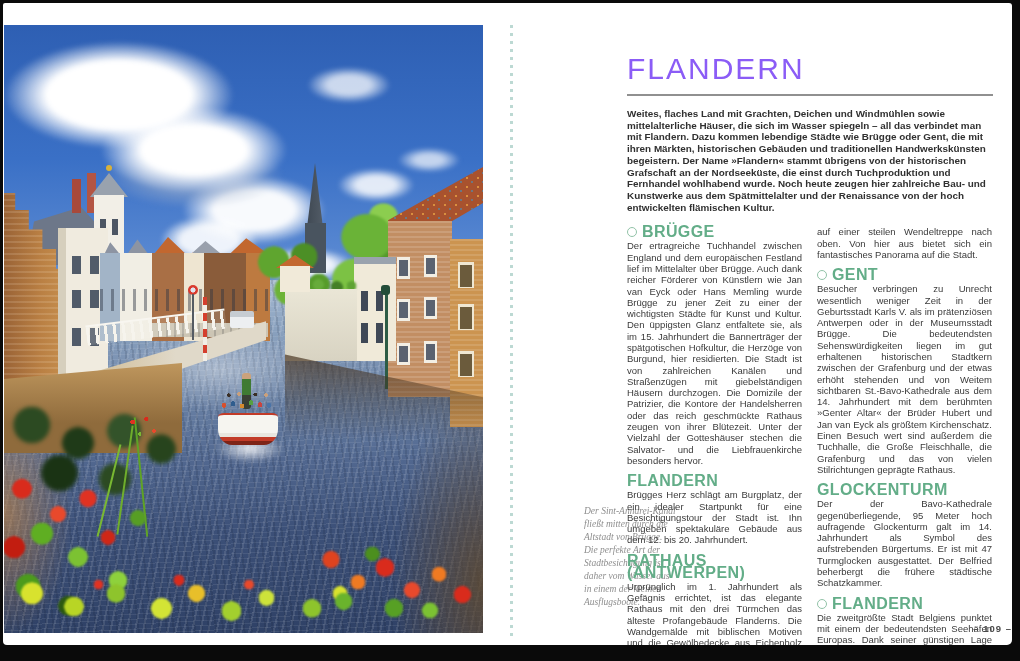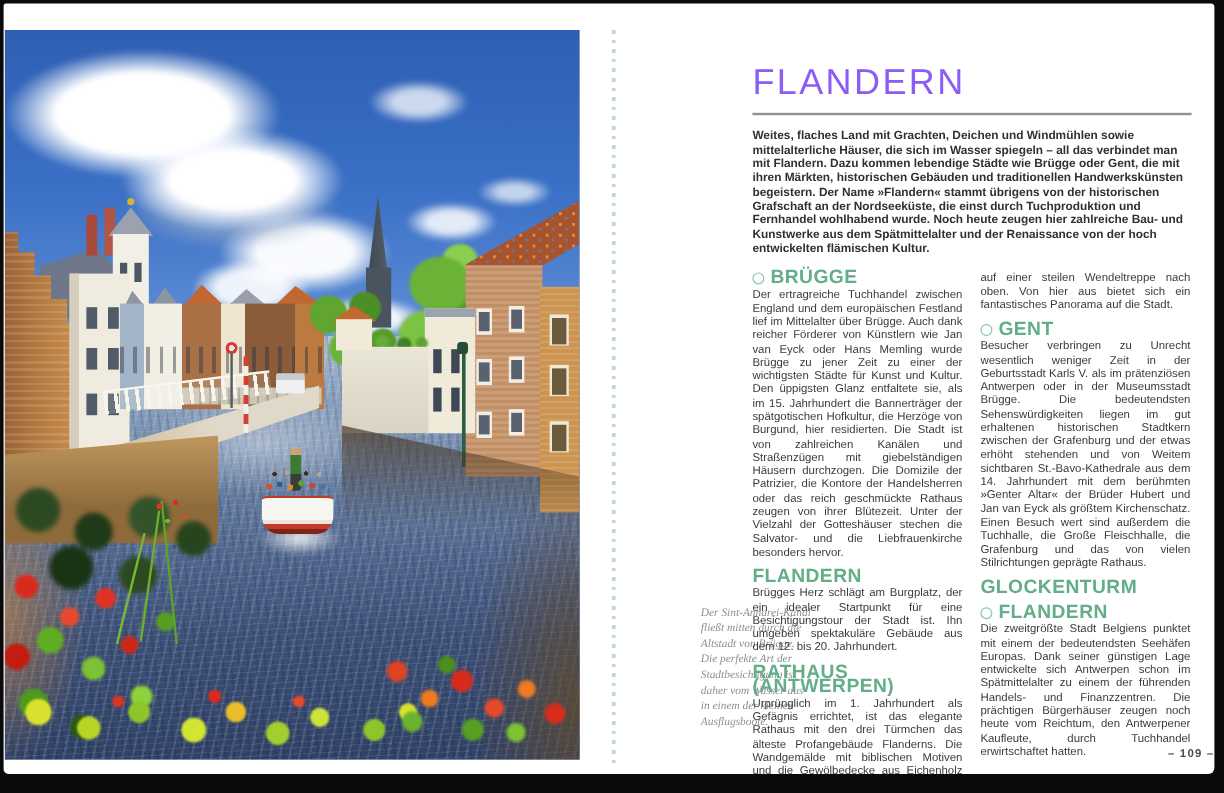--- a/index.html
+++ b/index.html
@@ -327,20 +327,21 @@
           <h3 class="sec-h">
               <span class="ring"></span>
               <span>GENT</span>
             </h3>
           <p class="body-p">Besucher verbringen zu Unrecht wesentlich weniger Zeit in der Geburtsstadt Karls V. als im prätenziösen Antwerpen oder in der Museumsstadt Brügge. Die bedeutendsten Sehenswürdigkeiten liegen im gut erhaltenen historischen Stadtkern zwischen der Grafenburg und der etwas erhöht stehenden und von Weitem sichtbaren St.-Bavo-Kathedrale aus dem 14. Jahrhundert mit dem berühmten »Genter Altar« der Brüder Hubert und Jan van Eyck als größtem Kirchenschatz. Einen Besuch wert sind außerdem die Tuchhalle, die Große Fleischhalle, die Grafenburg und das von vielen Stilrichtungen geprägte Rathaus.</p>
         </section>
         <section>
           <h3 class="sec-h">
               <span>GLOCKENTURM</span>
             </h3>
+          <p class="body-p">Der der Bavo-Kathedrale gegenüberliegende, 95 Meter hoch aufragende Glockenturm galt im 14. Jahrhundert als Symbol des aufstrebenden Bürgertums. Er ist mit 47 Turmglocken ausgestattet. Der Belfried beherbergt die frühere städtische Schatzkammer.</p>
         </section>
         <section>
           <h3 class="sec-h">
               <span class="ring"></span>
               <span>FLANDERN</span>
             </h3>
           <p class="body-p">Die zweitgrößte Stadt Belgiens punktet mit einem der bedeutendsten Seehäfen Europas. Dank seiner günstigen Lage entwickelte sich Antwerpen schon im Spätmittelalter zu einem der führenden Handels- und Finanzzentren. Die prächtigen Bürgerhäuser zeugen noch heute vom Reichtum, den Antwerpener Kaufleute, durch Tuchhandel erwirtschaftet hatten.</p>
         </section>
       </div>
     </div>

